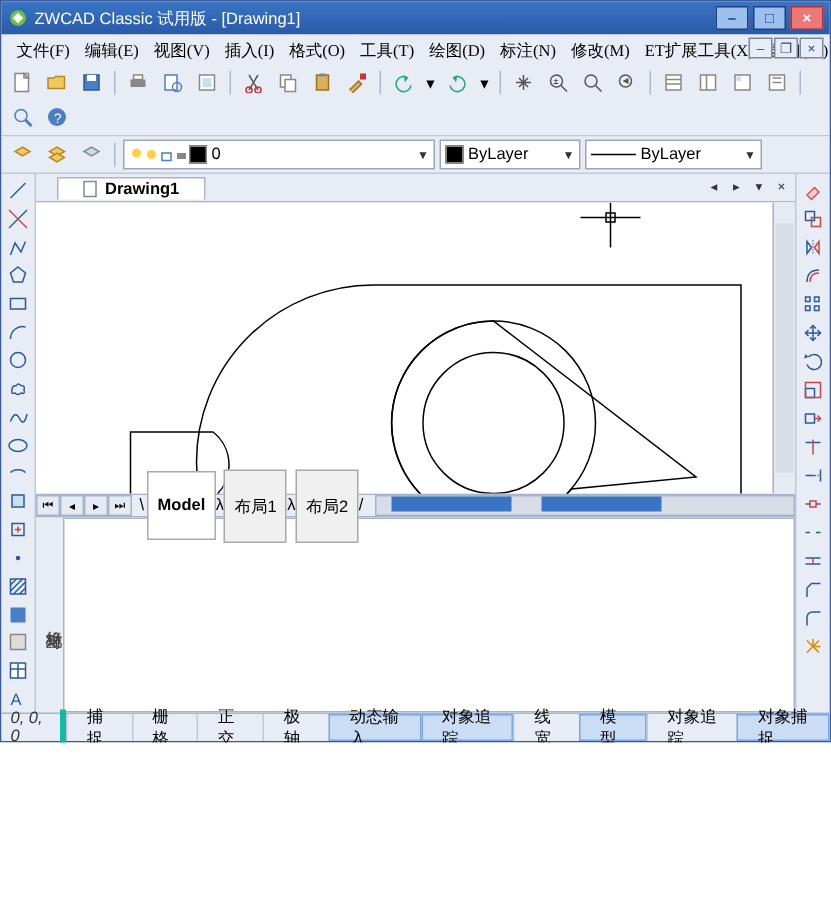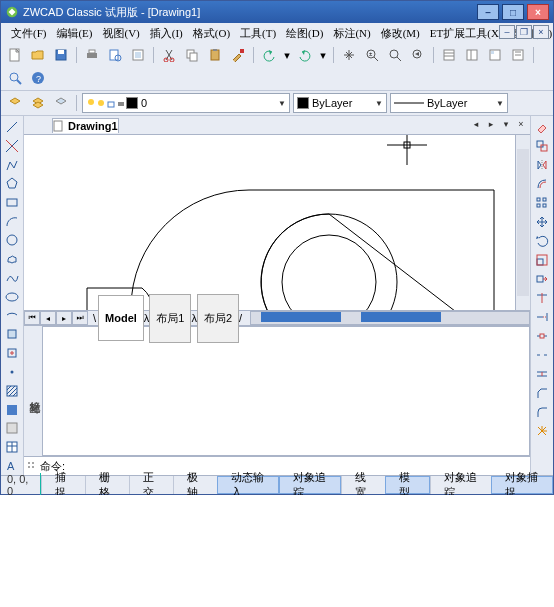--- a/index.html
+++ b/index.html
@@ -19,39 +19,39 @@
   .tsep{width:1px;height:16px;background:#b0b8c8;margin:0 2px;}
   .dropdown{height:18px;border:1px solid #9aa6b8;background:#fff;display:flex;align-items:center;padding:0 3px;font-size:11px;min-width:0;}
   .dropdown .arrow{margin-left:auto;font-size:8px;color:#333;}
   .row2{display:flex;align-items:center;padding:2px 4px;gap:3px;background:#e8ecf4;border-bottom:1px solid #c0c8d8;}
   .content{flex:1;display:flex;min-height:0;}
   .ltool{width:22px;background:#e8ecf4;border-right:1px solid #c0c8d8;display:flex;flex-direction:column;align-items:center;padding-top:2px;gap:1px;}
   .rtool{width:22px;background:#e8ecf4;border-left:1px solid #c0c8d8;display:flex;flex-direction:column;align-items:center;padding-top:2px;gap:1px;}
   .sbtn{width:18px;height:18px;display:flex;align-items:center;justify-content:center;}
   .center{flex:1;display:flex;flex-direction:column;min-width:0;}
   .tabbar{height:18px;background:#e8ecf4;border-bottom:1px solid #aab4c8;display:flex;align-items:center;position:relative;}
-  .doctab{background:#fff;border:1px solid #aab4c8;border-bottom:none;padding:1px 0;margin-left:28px;display:flex;align-items:center;gap:3px;}
+  .doctab{background:#fff;border:1px solid #aab4c8;border-bottom:none;padding:1px 16px;margin-left:14px;display:flex;align-items:center;gap:3px;}
   .tabctrl{position:absolute;right:2px;top:1px;display:flex;gap:1px;}
   .tabctrl span{width:12px;height:12px;display:flex;align-items:center;justify-content:center;font-size:9px;color:#333;border:1px solid transparent;}
   .canvas{flex:1;background:#fff;position:relative;overflow:hidden;}
   .canvas svg{position:absolute;top:0;left:0;}
   .hscroll{height:14px;background:#e8ecf4;border-top:1px solid #aab4c8;display:flex;align-items:center;}
   .hscroll .nav{display:flex;}
   .hscroll .nav span{width:14px;height:12px;border:1px solid #aab4c8;background:#e6eaf2;display:flex;align-items:center;justify-content:center;font-size:8px;}
   .layouttabs{display:flex;align-items:center;font-size:11px;margin-left:3px;}
   .ltab{padding:16px 6px;background:#f0f0f0;border:1px solid #aaa;position:relative;}
   .ltab.active{background:#fff;font-weight:bold;}
   .scrollbar{flex:1;margin-left:8px;height:12px;background:#d8dce6;border:1px solid #aab4c8;position:relative;}
   .scrollbar .thumb{position:absolute;top:0;height:10px;background:#3a74c4;}
   .cmdarea{height:130px;display:flex;border-top:1px solid #aab4c8;}
   .cmdlabel{width:18px;background:#e8ecf4;display:flex;align-items:flex-start;justify-content:center;writing-mode:vertical-rl;font-size:11px;padding-top:4px;color:#444;}
   .cmdtext{flex:1;background:#fff;border:1px solid #aab4c8;}
   .cmdline{height:18px;border-top:1px solid #aab4c8;display:flex;align-items:center;background:#fff;padding-left:12px;}
   .status{height:18px;background:#e8ecf4;border-top:1px solid #aab4c8;display:flex;align-items:center;font-size:11px;}
-  .coords{padding:0 6px;border-right:1px solid #14b8a6;color:#333;}
+  .coords{padding:0 6px;border-right:4px solid #14b8a6;color:#333;font-style:italic;}
   .sbtns{margin-left:auto;display:flex;height:100%;}
   .sbtns span{padding:0 13px;border-left:1px solid #c0c8d8;display:flex;align-items:center;cursor:default;}
   .sbtns span.active{background:#cbdcf5;border:1px solid #7aa7e0;}
   .sw{display:inline-block;width:10px;height:10px;border:1px solid #888;}
   svg{display:block;}
 </style>
 </head>
 <body>
 
 <div class="window">
@@ -464,29 +464,20 @@
         <div class="scrollbar">
           <div class="thumb" style="left:10px;width:80px;"></div>
           <div class="thumb" style="left:110px;width:80px;"></div>
         </div>
       </div>
 
       <div class="cmdarea">
         <div class="cmdlabel">绝对坐标</div>
         <div class="cmdtext"></div>
       </div>
-      <div class="cmdline">
-        <svg width="10" height="14" style="margin-left:-10px;margin-right:4px;">
-            <circle cx="3" cy="4" r="1" fill="#888"></circle>
-            <circle cx="3" cy="8" r="1" fill="#888"></circle>
-            <circle cx="7" cy="4" r="1" fill="#888"></circle>
-            <circle cx="7" cy="8" r="1" fill="#888"></circle>
-          </svg>
-        <span>命令:</span>
-      </div>
     </div>
 
     <div class="rtool">
       <div class="sbtn">
           <svg width="14" height="14">
             <path d="M3 10 L8 5 L11 8 L6 13 Z" fill="#fcc" stroke="#c55"></path>
           </svg>
         </div>
       <div class="sbtn">
           <svg width="14" height="14">

